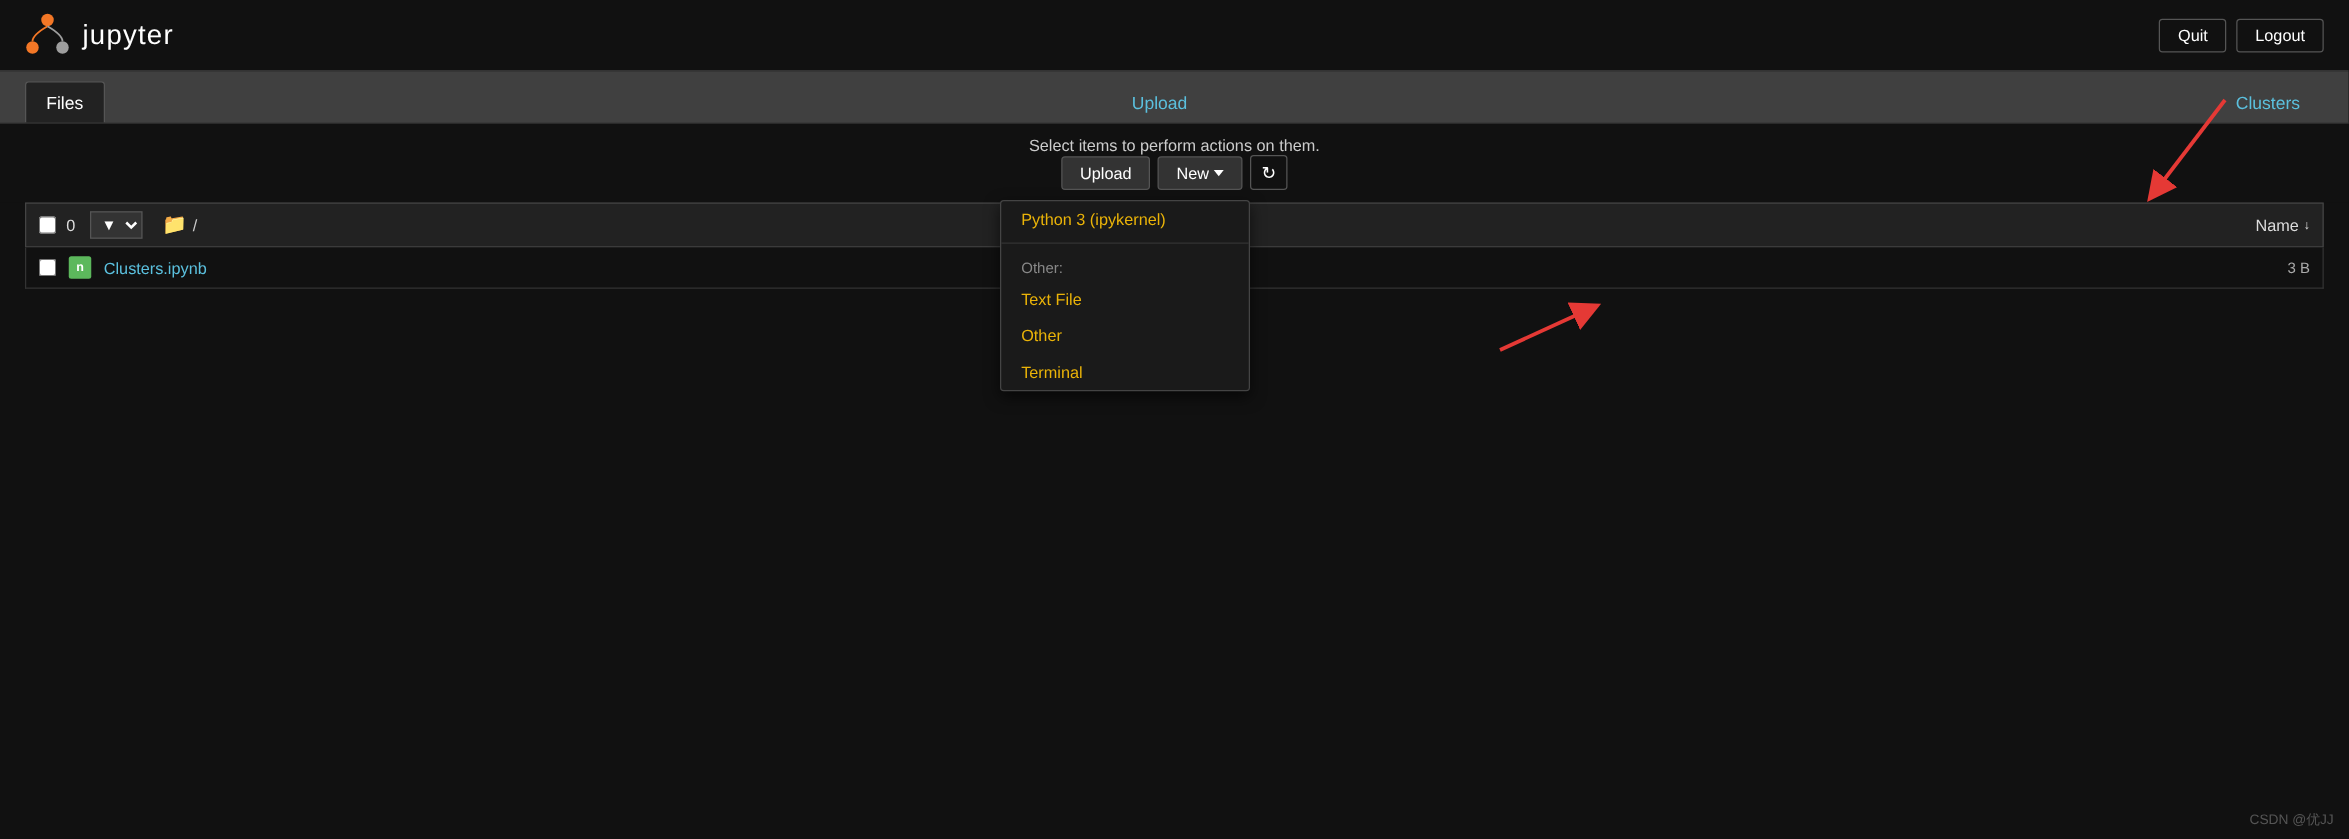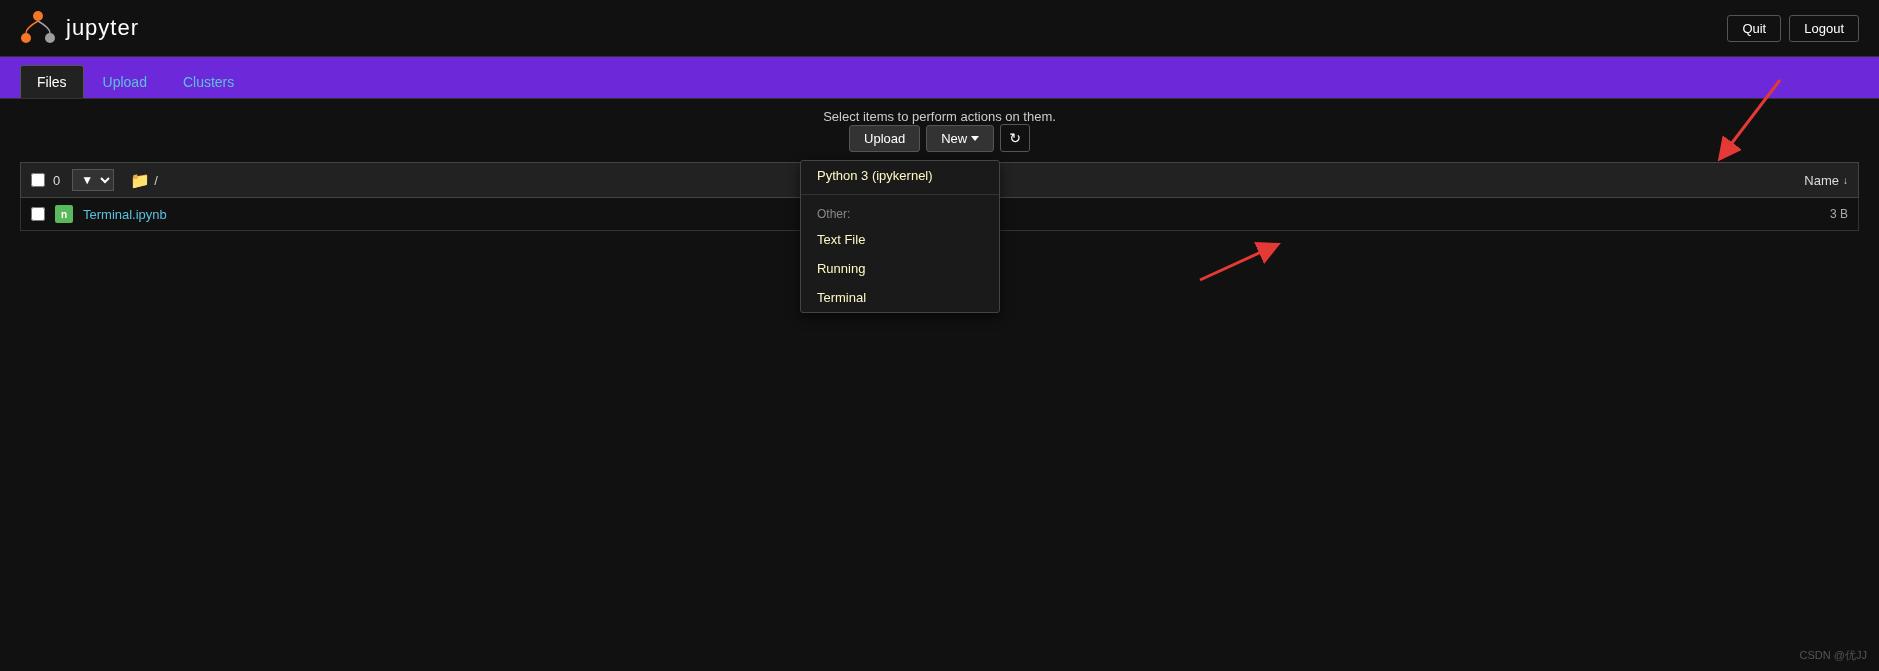--- a/index.html
+++ b/index.html
@@ -49,25 +49,26 @@
       padding: 5px 14px;
       font-size: 13px;
       cursor: pointer;
       border-radius: 3px;
     }
 
     
     .nav-tabs {
       display: flex;
       padding: 0 20px;
-      background: #6d28d9;
+      background: #404040;
       border-bottom: 1px solid #333;
       gap: 0;
       height: 42px;
       align-items: flex-end;
+      justify-content: space-between;
     }
     .nav-tab {
       padding: 8px 16px;
       cursor: pointer;
       font-size: 14px;
       border: 1px solid transparent;
       border-bottom: none;
       margin-right: 2px;
       border-radius: 3px 3px 0 0;
     }
@@ -249,21 +250,21 @@
     }
     .dropdown-section-label {
       color: #888;
       font-size: 12px;
       padding: 8px 16px 4px;
       display: block;
     }
     .dropdown-item {
       display: block;
       padding: 7px 16px;
-      color: #fef9c3;
+      color: #eab308;
       cursor: pointer;
       font-size: 13px;
       text-decoration: none;
     }
     .dropdown-divider {
       border-top: 1px solid #333;
       margin: 4px 0;
     }
 
     
@@ -335,21 +336,21 @@
     </button>
     <button class="refresh-btn" title="Refresh">
       <span>↻</span>
     </button>
 
     <div class="dropdown-menu">
       <a class="dropdown-item">Python 3 (ipykernel)</a>
       <div class="dropdown-divider"></div>
       <span class="dropdown-section-label">Other:</span>
       <a class="dropdown-item">Text File</a>
-      <a class="dropdown-item">Running</a>
+      <a class="dropdown-item">Other</a>
       <a class="dropdown-item">Terminal</a>
     </div>
   </div>
 </div>
 
 <div class="file-list-container">
 
   <div class="file-list-header">
     <input type="checkbox" style="">
     <span class="file-count">0</span>
@@ -362,21 +363,21 @@
     </div>
     <div class="name-sort">
       <span>Name</span>
       <span class="sort-icon">↓</span>
     </div>
   </div>
 
   <div class="file-row">
     <input type="checkbox" style="">
     <div class="notebook-icon">n</div>
-    <a class="file-link">Terminal.ipynb</a>
+    <a class="file-link">Clusters.ipynb</a>
     <span class="file-size">3 B</span>
   </div>
 </div>
 
 <div class="arrow-container">
   <svg class="arrow-svg" viewBox="0 0 1879 671" xmlns="http://www.w3.org/2000/svg">
 
     <defs>
       <marker id="arrowhead1" markerWidth="8" markerHeight="8" refX="4" refY="4" orient="auto">
         <path d="M0,0 L8,4 L0,8 Z" fill="#e53935"></path>

